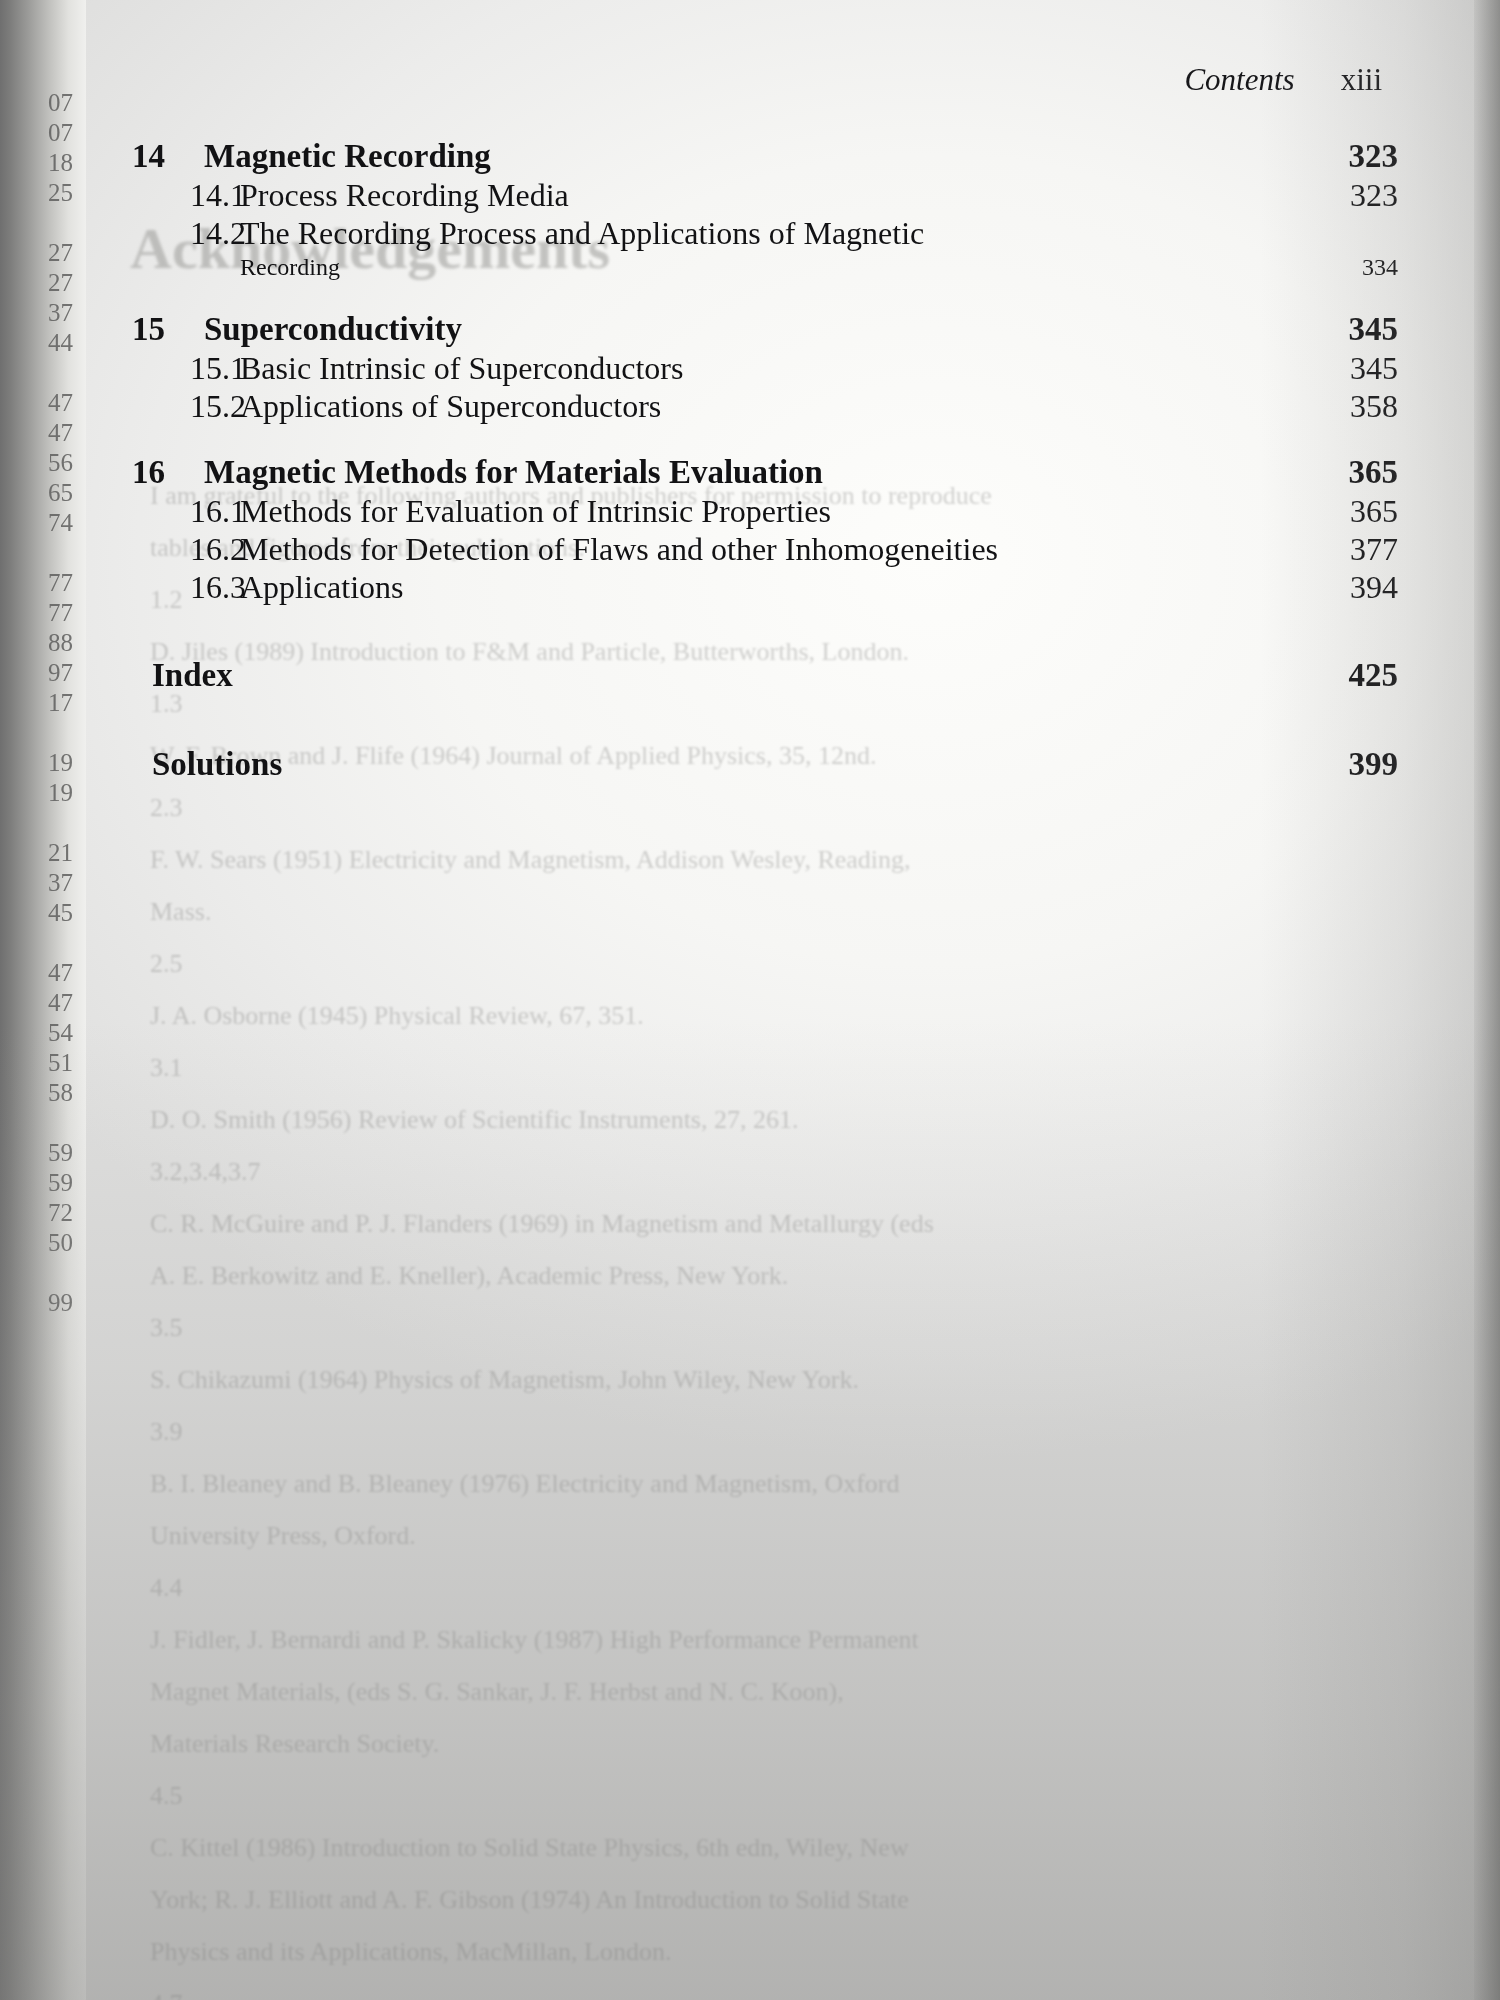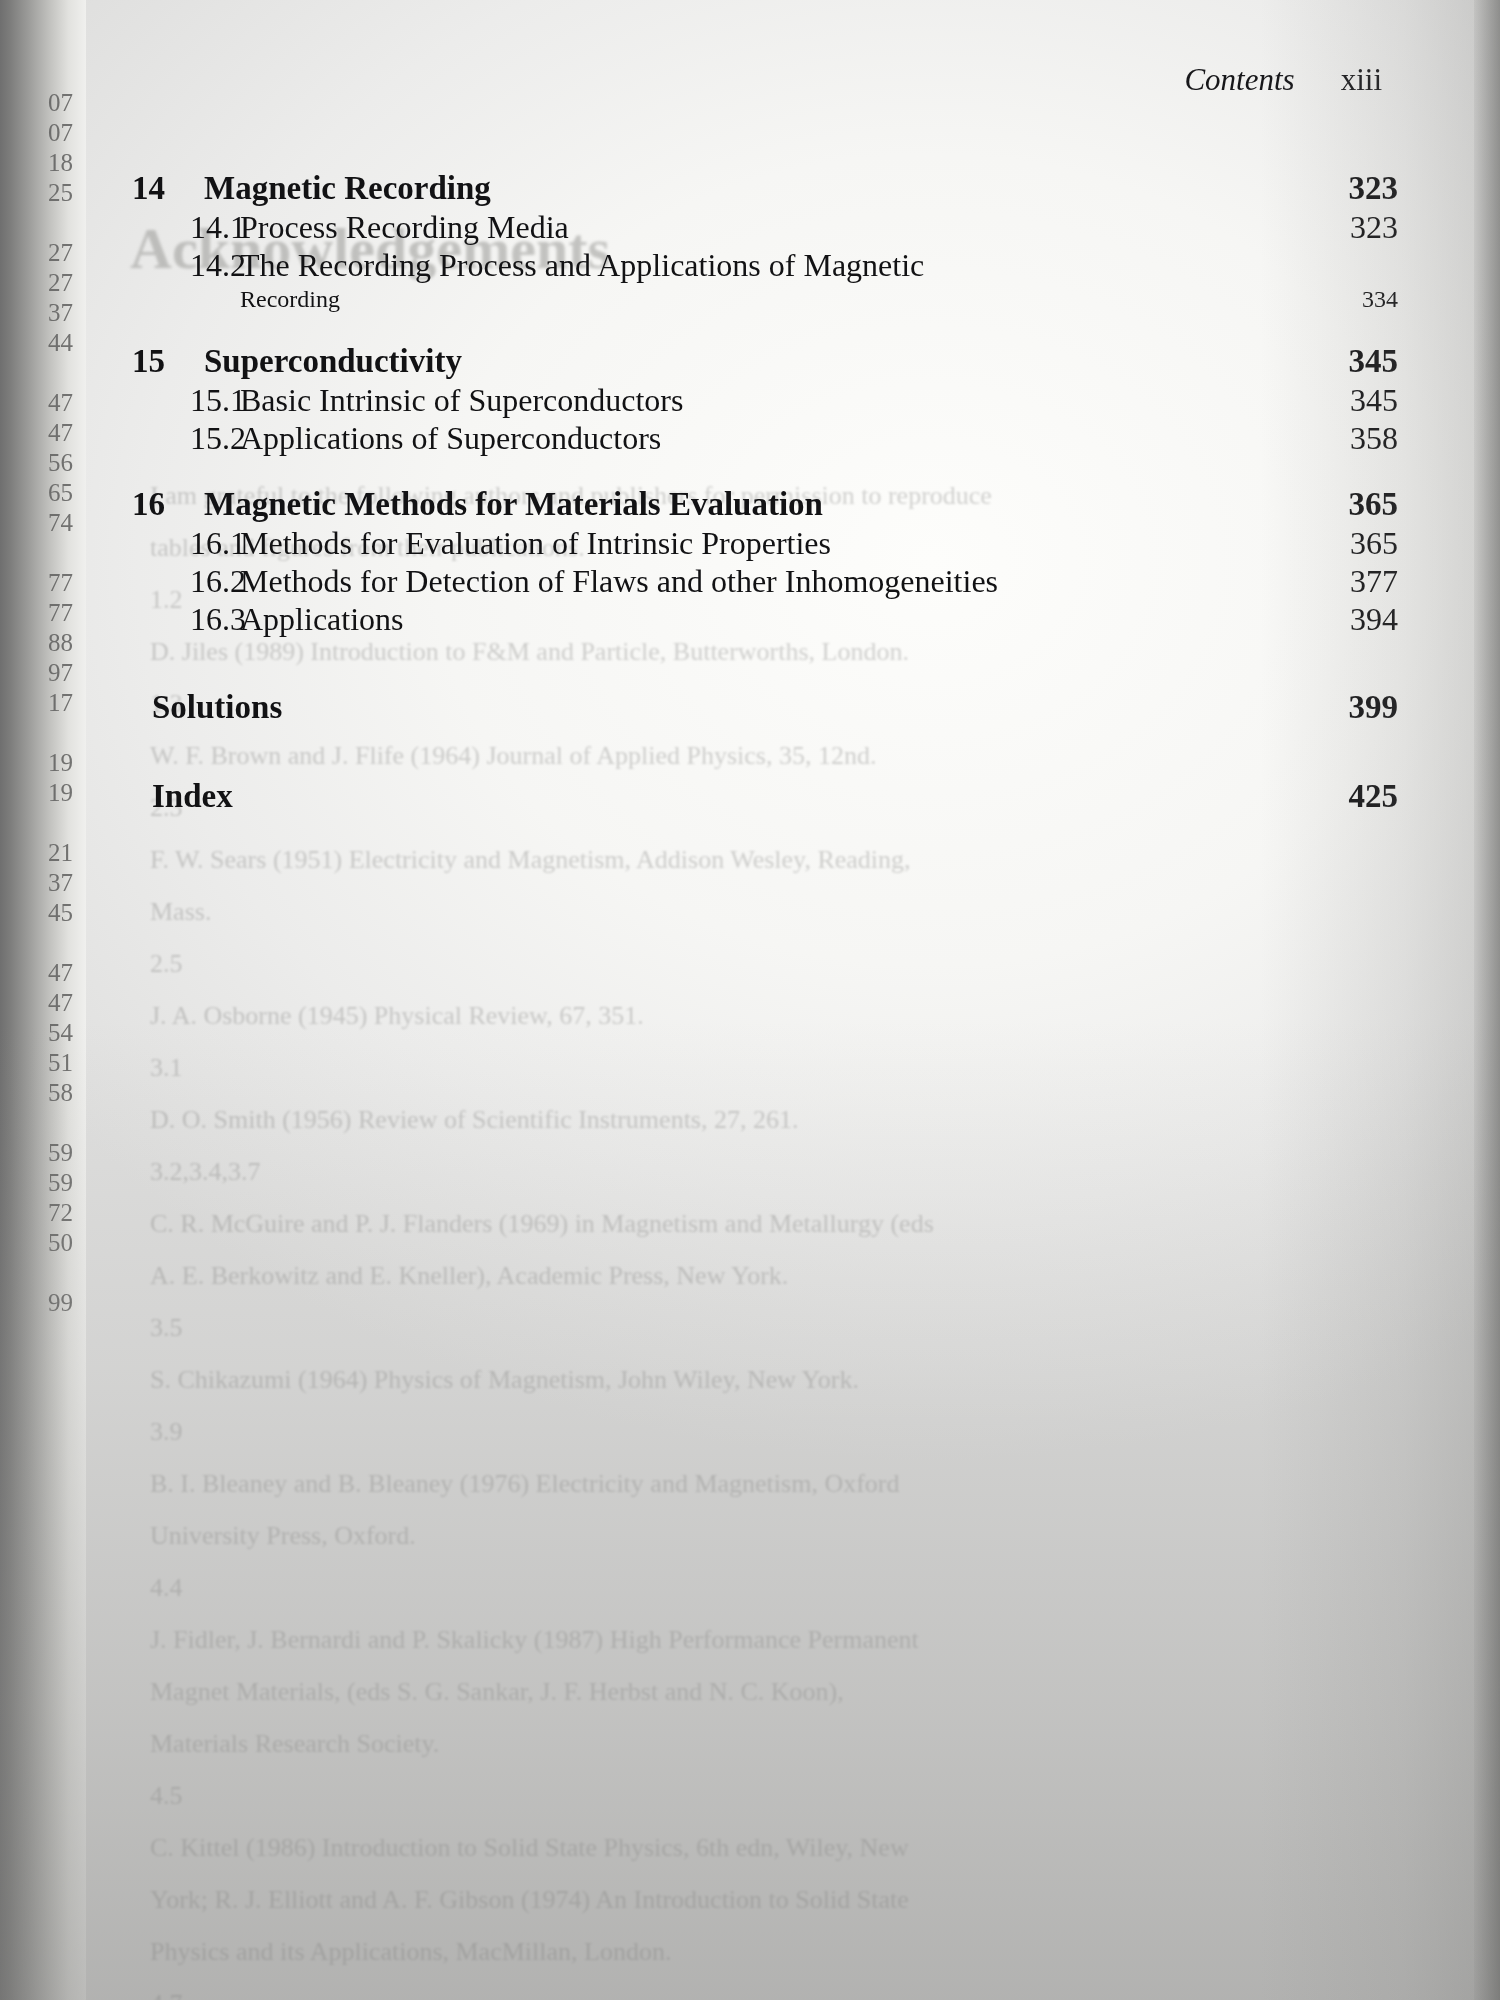--- a/index.html
+++ b/index.html
@@ -118,21 +118,21 @@
     margin-bottom: 8px;
   }
   .num {
     flex: 0 0 auto;
     text-align: left;
   }
   .txt { flex: 1 1 auto; }
   .pg  { flex: 0 0 auto; text-align: right; }
 
   
-  .row.chapter { font-weight: bold; font-size: 33px; margin-bottom: 6px; margin-top: 32px; }
+  .row.chapter { font-weight: bold; font-size: 33px; margin-bottom: 6px; }
   .row.chapter .num { width: 72px; padding-left: 4px; }
   .row.chapter .pg  { width: 92px; }
 
   
   .row.section { font-size: 32px; margin-bottom: 6px; }
   .row.section .num { width: 100px; padding-left: 62px; box-sizing: border-box; }
   .row.section .pg  { width: 92px; }
   .row.section .txt { padding-left: 12px; }
 
   
@@ -258,29 +258,29 @@
           </div>
           <div class="row section">
             <span class="num">16.3</span>
             <span class="txt">Applications</span>
             <span class="pg">394</span>
           </div>
         </div>
         <div class="grp back">
           <div class="row back">
             <span class="num"></span>
-            <span class="txt">Solutions</span>
-            <span class="pg">399</span>
+            <span class="txt">Index</span>
+            <span class="pg">425</span>
           </div>
         </div>
         <div class="grp back">
           <div class="row back">
             <span class="num"></span>
-            <span class="txt">Index</span>
-            <span class="pg">425</span>
+            <span class="txt">Solutions</span>
+            <span class="pg">399</span>
           </div>
         </div>
       </div>
 
   </div>
 
   <div class="vignette-bottom"></div>
   <div class="vignette-right"></div>
   <div class="edge-right"></div>
 </div>

